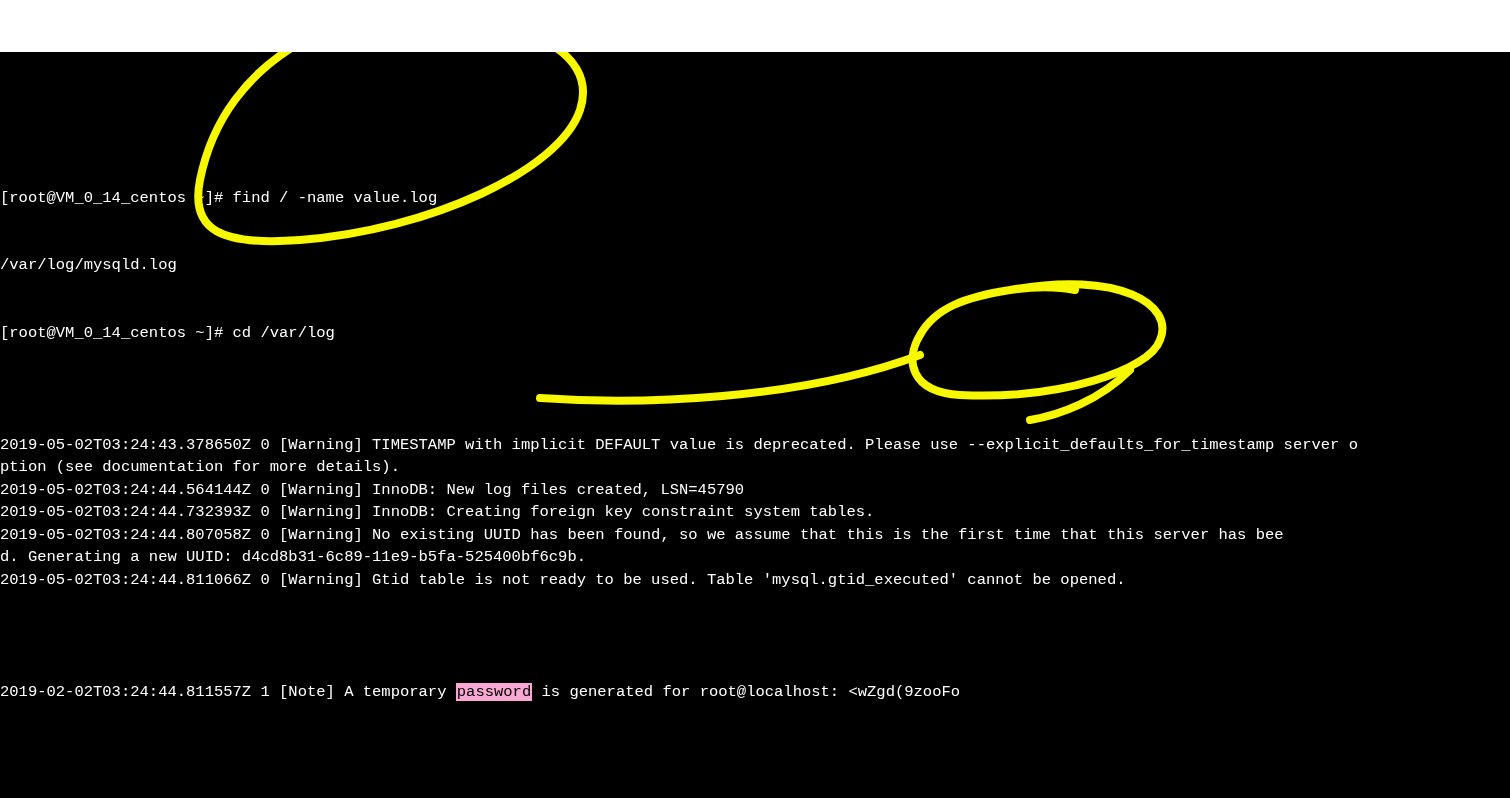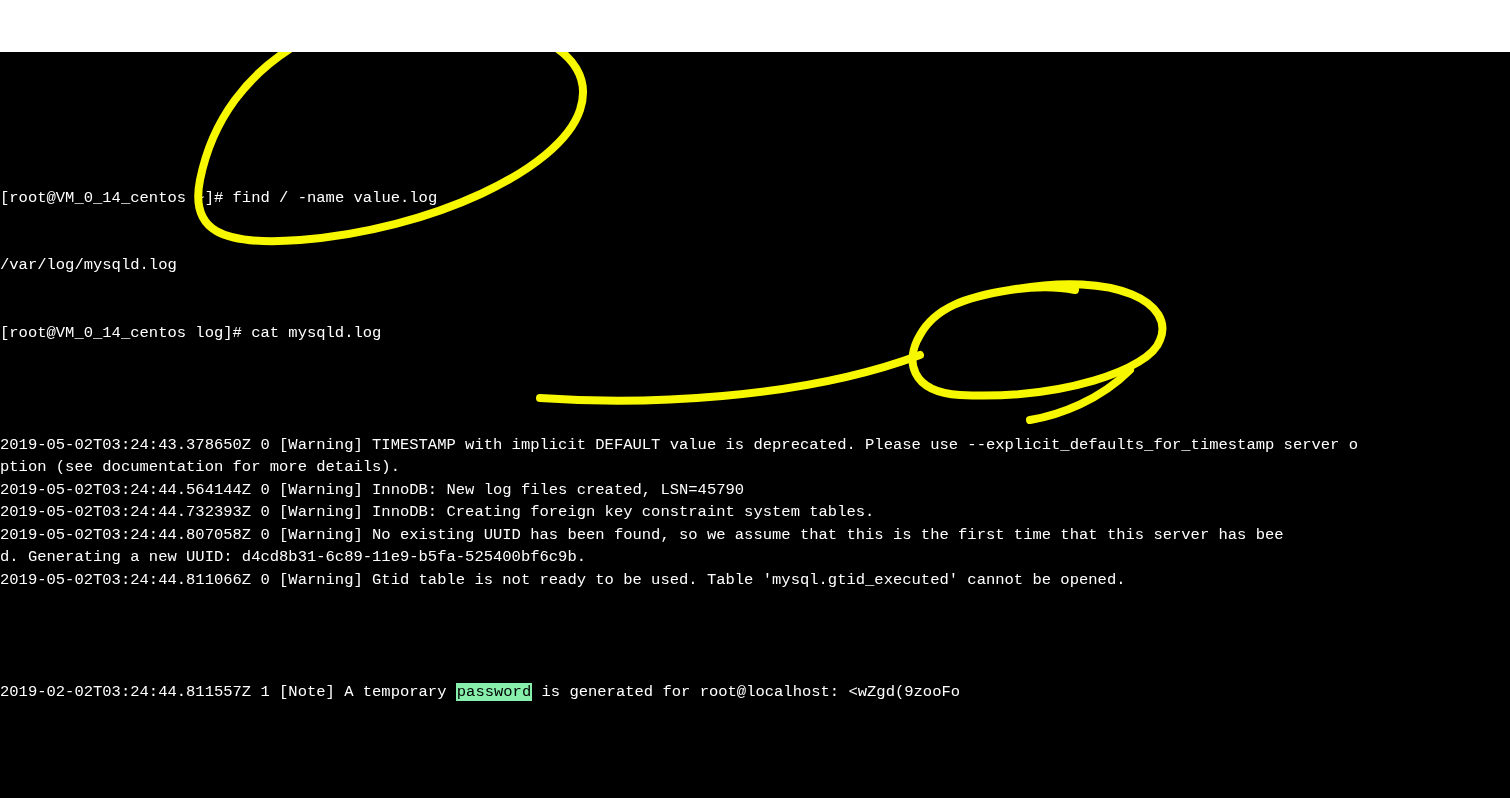--- a/index.html
+++ b/index.html
@@ -21,21 +21,21 @@
     box-sizing: border-box;
     white-space: pre;
     overflow: hidden;
     margin-top: 52px; 
   }
   .terminal .line {
     white-space: pre;
     letter-spacing: 0px;
   }
   .hl {
-    background: #86efac;
+    background: #f9a8d4;
     color: #000000;
     padding: 0 1px;
   }
   
   svg.anno {
     position: absolute;
     top: -52px;
     left: 0;
     width: 1510px;
     height: 850px;
@@ -80,21 +80,21 @@
     "></path>
     <path d="
       M 1130 370
       C 1100 400, 1060 415, 1030 420
     "></path>
   </svg>
 
   
   <div class="line"><span>[root@VM_0_14_centos ~]#</span> <span>find / -name value.log</span></div>
   <div class="line">/var/log/mysqld.log</div>
-  <div class="line"><span>[root@VM_0_14_centos log]#</span> <span>cat mysqld.log</span></div>
+  <div class="line"><span>[root@VM_0_14_centos ~]#</span> <span>cd /var/log</span></div>
 
   
   <div id="log-pre"><div class="line">2019-05-02T03:24:43.378650Z 0 [Warning] TIMESTAMP with implicit DEFAULT value is deprecated. Please use --explicit_defaults_for_timestamp server o</div><div class="line">ption (see documentation for more details).</div><div class="line">2019-05-02T03:24:44.564144Z 0 [Warning] InnoDB: New log files created, LSN=45790</div><div class="line">2019-05-02T03:24:44.732393Z 0 [Warning] InnoDB: Creating foreign key constraint system tables.</div><div class="line">2019-05-02T03:24:44.807058Z 0 [Warning] No existing UUID has been found, so we assume that this is the first time that this server has bee</div><div class="line">d. Generating a new UUID: d4cd8b31-6c89-11e9-b5fa-525400bf6c9b.</div><div class="line">2019-05-02T03:24:44.811066Z 0 [Warning] Gtid table is not ready to be used. Table 'mysql.gtid_executed' cannot be opened.</div></div>
 
   
   <div class="line"><span>2019-02-02T03:24:44.811557Z 1 [Note] A temporary </span><span class="hl">password</span><span> is generated for root@localhost: &lt;wZgd(9zooFo</span></div>
 
   
   
 </div>

